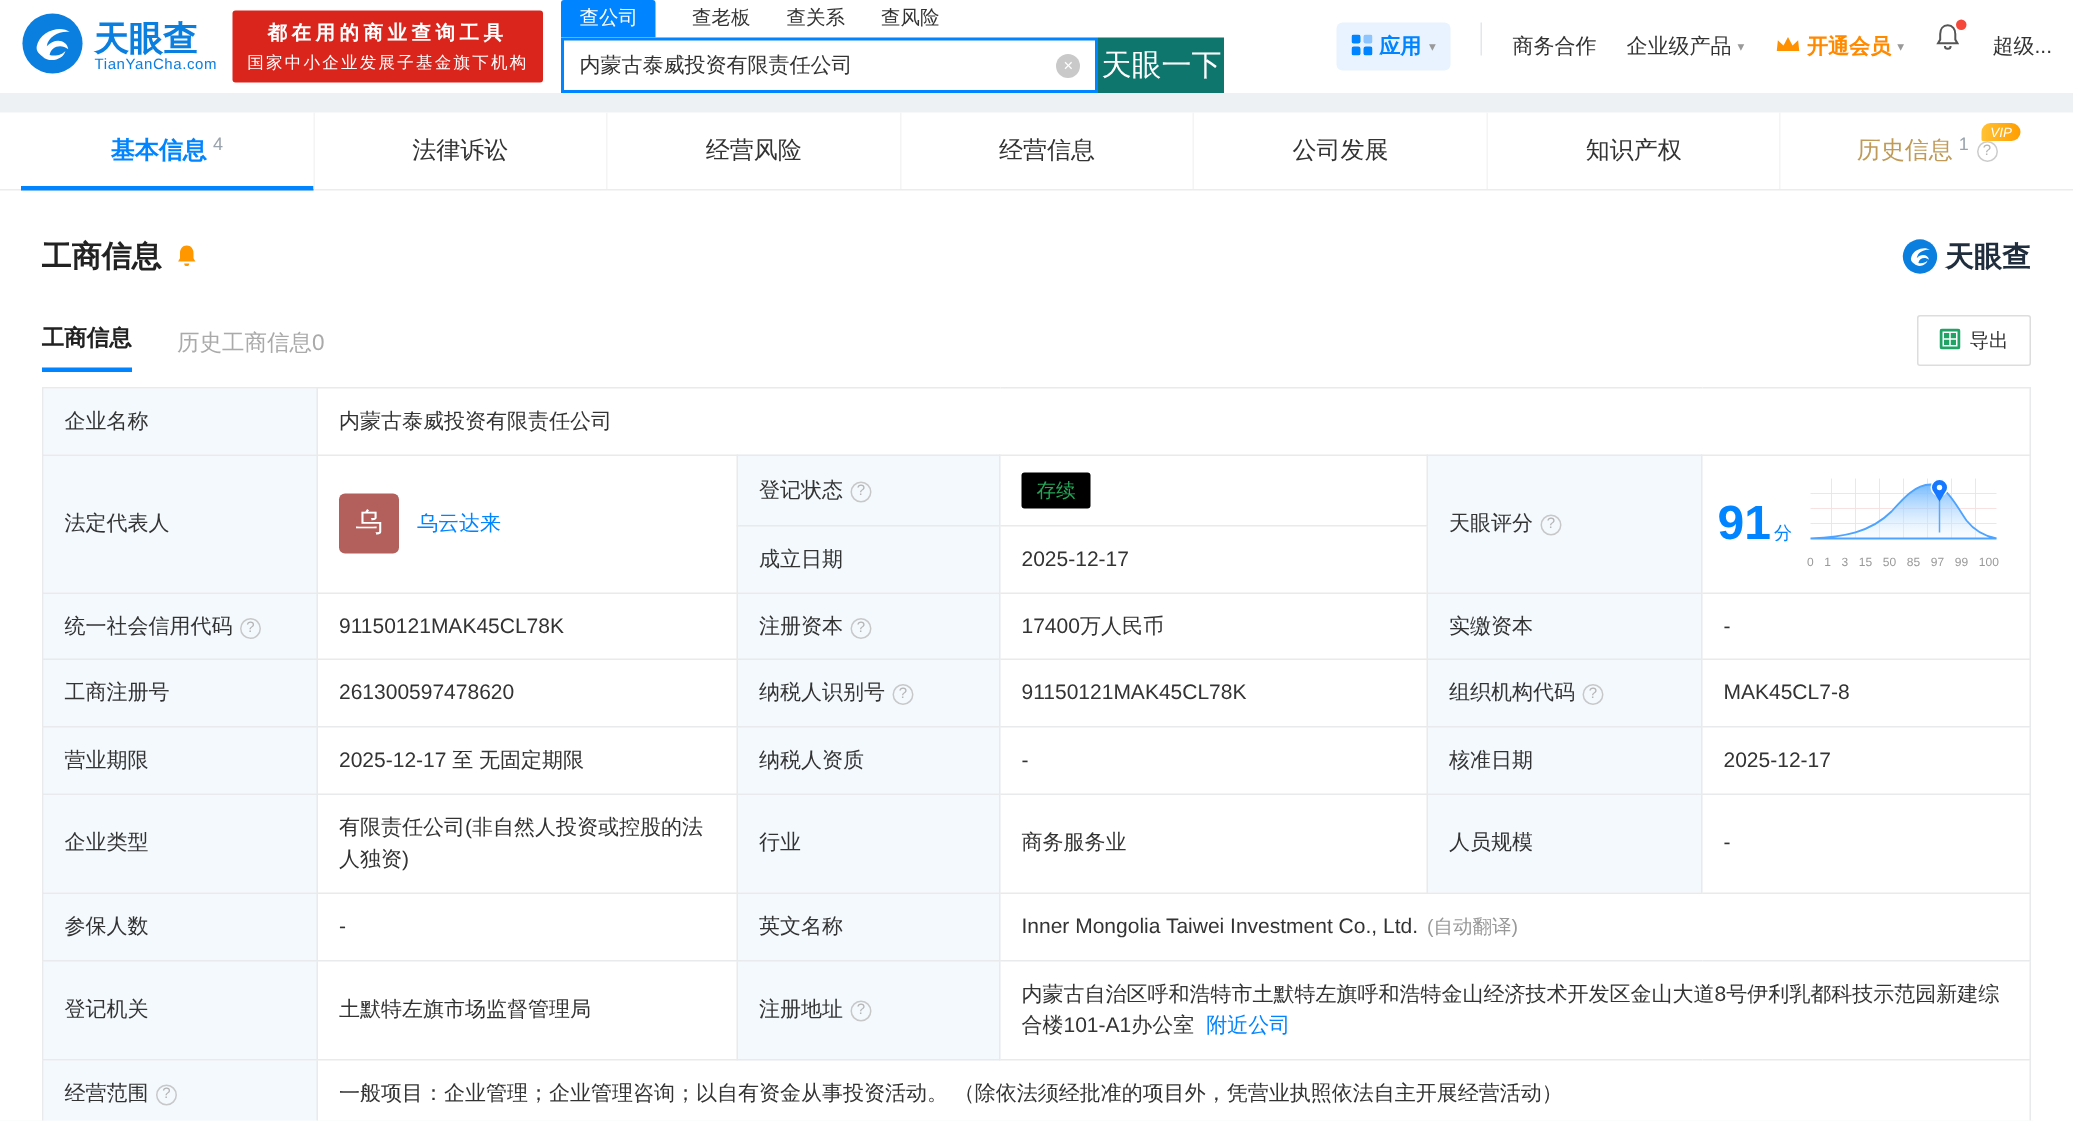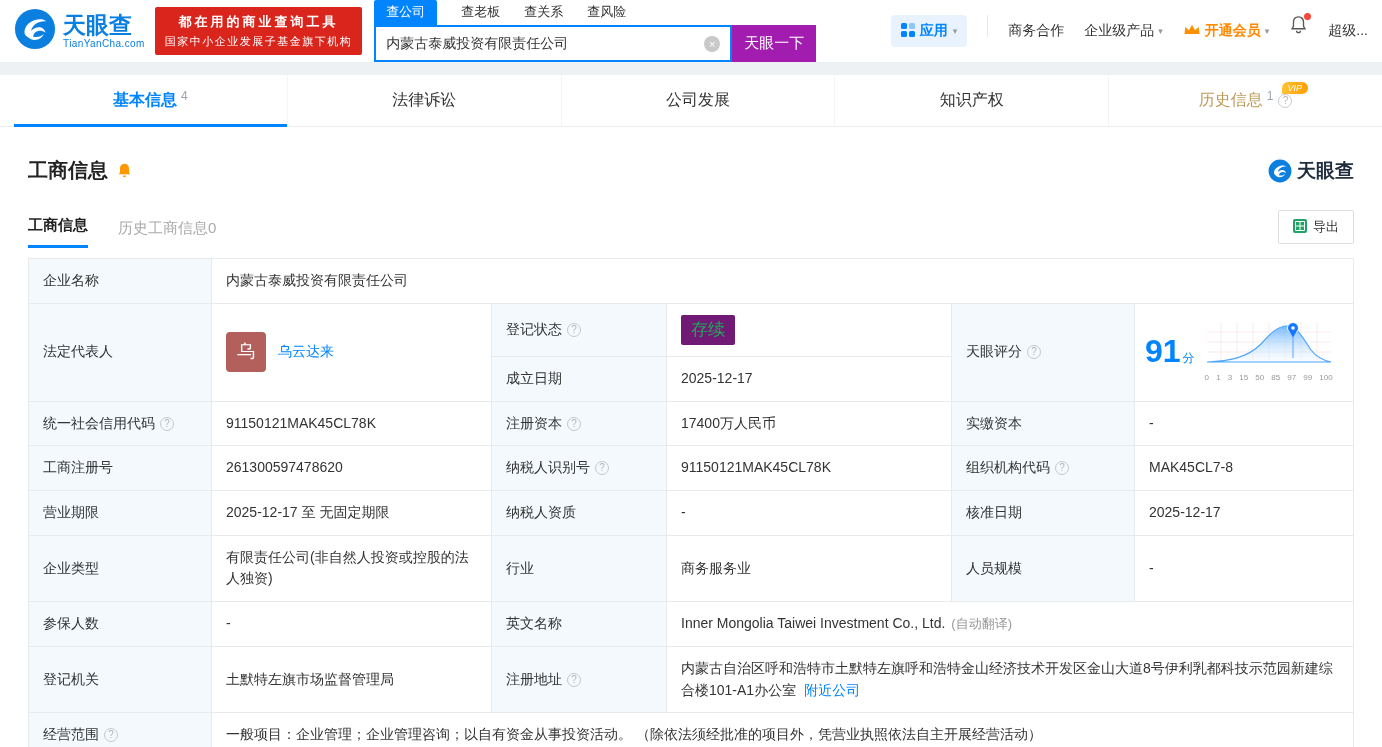--- a/index.html
+++ b/index.html
@@ -22,21 +22,21 @@
   .promo .l2 { font-size: 11px; letter-spacing: 1.5px; margin-top: 3px; white-space: nowrap; }
 
   .search { margin-left: 12px; width: 442px; }
   .search-tabs { display: flex; gap: 24px; align-items: flex-end; font-size: 13px; }
   .search-tab { color: #333; cursor: pointer; padding: 3px 0 4px; }
   .search-tab.active { background: #0084ff; color: #fff; padding: 3px 12px 4px; border-radius: 2px 2px 0 0; }
   .search-box { display: flex; height: 37px; }
   .search-field { flex: 1; border: 2px solid #0084ff; display: flex; align-items: center; padding: 0 10px; background: #fff; }
   .search-field input { border: none; outline: none; flex: 1; font-size: 14px; color: #333; font-family: inherit; }
   .clear-btn { width: 16px; height: 16px; border-radius: 50%; background: #c9c9c9; color: #fff; font-size: 11px; line-height: 16px; text-align: center; cursor: pointer; flex: none; }
-  .search-btn { width: 84px; background: #a21caf; color: #fff; border: none; font-size: 15px; cursor: pointer; font-family: inherit; }
+  .search-btn { width: 84px; background: #0f766e; color: #fff; border: none; font-size: 20px; cursor: pointer; font-family: inherit; }
 
   .top-nav { margin-left: auto; display: flex; gap: 20px; font-size: 14px; white-space: nowrap; }
   .apps-chip { display: flex; align-items: center; gap: 5px; background: #e9f3ff; border-radius: 4px; padding: 7px 10px; color: #0084ff; font-weight: bold; cursor: pointer; }
   .vdiv { width: 1px; height: 22px; background: #e3e6ea; }
   .nav-item { display: flex; align-items: center; gap: 4px; color: #333; cursor: pointer; }
   .nav-item.vip { color: #ff8a00; font-weight: bold; }
   .caret { font-size: 9px; color: #999; }
   .bell-wrap { position: relative; cursor: pointer; display: flex; }
   .red-dot { position: absolute; top: -2px; right: -3px; width: 7px; height: 7px; border-radius: 50%; background: #f5483b; }
 
@@ -63,21 +63,21 @@
   .subtabs { margin-top: 26px; display: flex; align-items: flex-end; gap: 30px; }
   .subtab { font-size: 15px; color: #aaa; padding-bottom: 10px; cursor: pointer; }
   .subtab.active { color: #222; font-weight: bold; border-bottom: 3px solid #0084ff; }
   .export-btn { margin-left: auto; display: flex; align-items: center; gap: 6px; border: 1px solid #ddd; border-radius: 2px; padding: 7px 14px; font-size: 13px; color: #333; background: #fff; cursor: pointer; margin-bottom: 4px; font-family: inherit; }
 
   
   .info-table { width: 100%; border-collapse: collapse; margin-top: 10px; font-size: 14px; table-layout: fixed; }
   .info-table td { border: 1px solid #e9eaeb; padding: 11px 14px; line-height: 1.55; vertical-align: middle; word-break: break-word; }
   td.lbl { background: #f3f9fd; color: #333; }
   .help { display: inline-block; width: 14px; height: 14px; border: 1px solid #c8c8c8; border-radius: 50%; color: #b5b5b5; font-size: 10px; line-height: 12px; text-align: center; margin-left: 5px; vertical-align: 1px; cursor: pointer; }
-  .badge-green { display: inline-block; background: #701a75; color: #23a757; font-size: 17px; padding: 2px 10px; border-radius: 2px; }
+  .badge-green { display: inline-block; background: #000000; color: #23a757; font-size: 13px; padding: 2px 10px; border-radius: 2px; }
   .rep { display: flex; align-items: center; gap: 12px; }
   .avatar { width: 40px; height: 40px; border-radius: 4px; background: #b35f5b; color: #fff; font-size: 18px; display: flex; align-items: center; justify-content: center; cursor: pointer; flex: none; }
   .link { color: #0084ff; cursor: pointer; }
   .score-cell { padding: 6px 10px !important; }
   .score-inner { display: flex; align-items: center; gap: 10px; }
   .score-num { font-size: 32px; font-weight: bold; color: #0084ff; }
   .score-unit { font-size: 12px; color: #0084ff; margin-left: 2px; }
   .axis { display: flex; justify-content: space-between; width: 128px; font-size: 8px; color: #999; margin-top: 1px; }
   .note { color: #999; margin-left: 6px; font-size: 13px; }
   .nearby { margin-left: 8px; }
@@ -163,20 +163,26 @@
 
 <div class="card">
 
   <div class="main-tabs">
     <div class="main-tab active">
       <span>基本信息</span>
       <span class="tab-count">4</span>
     </div>
     <div class="main-tab">
       <span>法律诉讼</span>
+    </div>
+    <div class="main-tab">
+      <span>经营风险</span>
+    </div>
+    <div class="main-tab">
+      <span>经营信息</span>
     </div>
     <div class="main-tab">
       <span>公司发展</span>
     </div>
     <div class="main-tab">
       <span>知识产权</span>
     </div>
     <div class="main-tab gold">
       <span>历史信息</span>
       <span class="tab-count">1</span>

